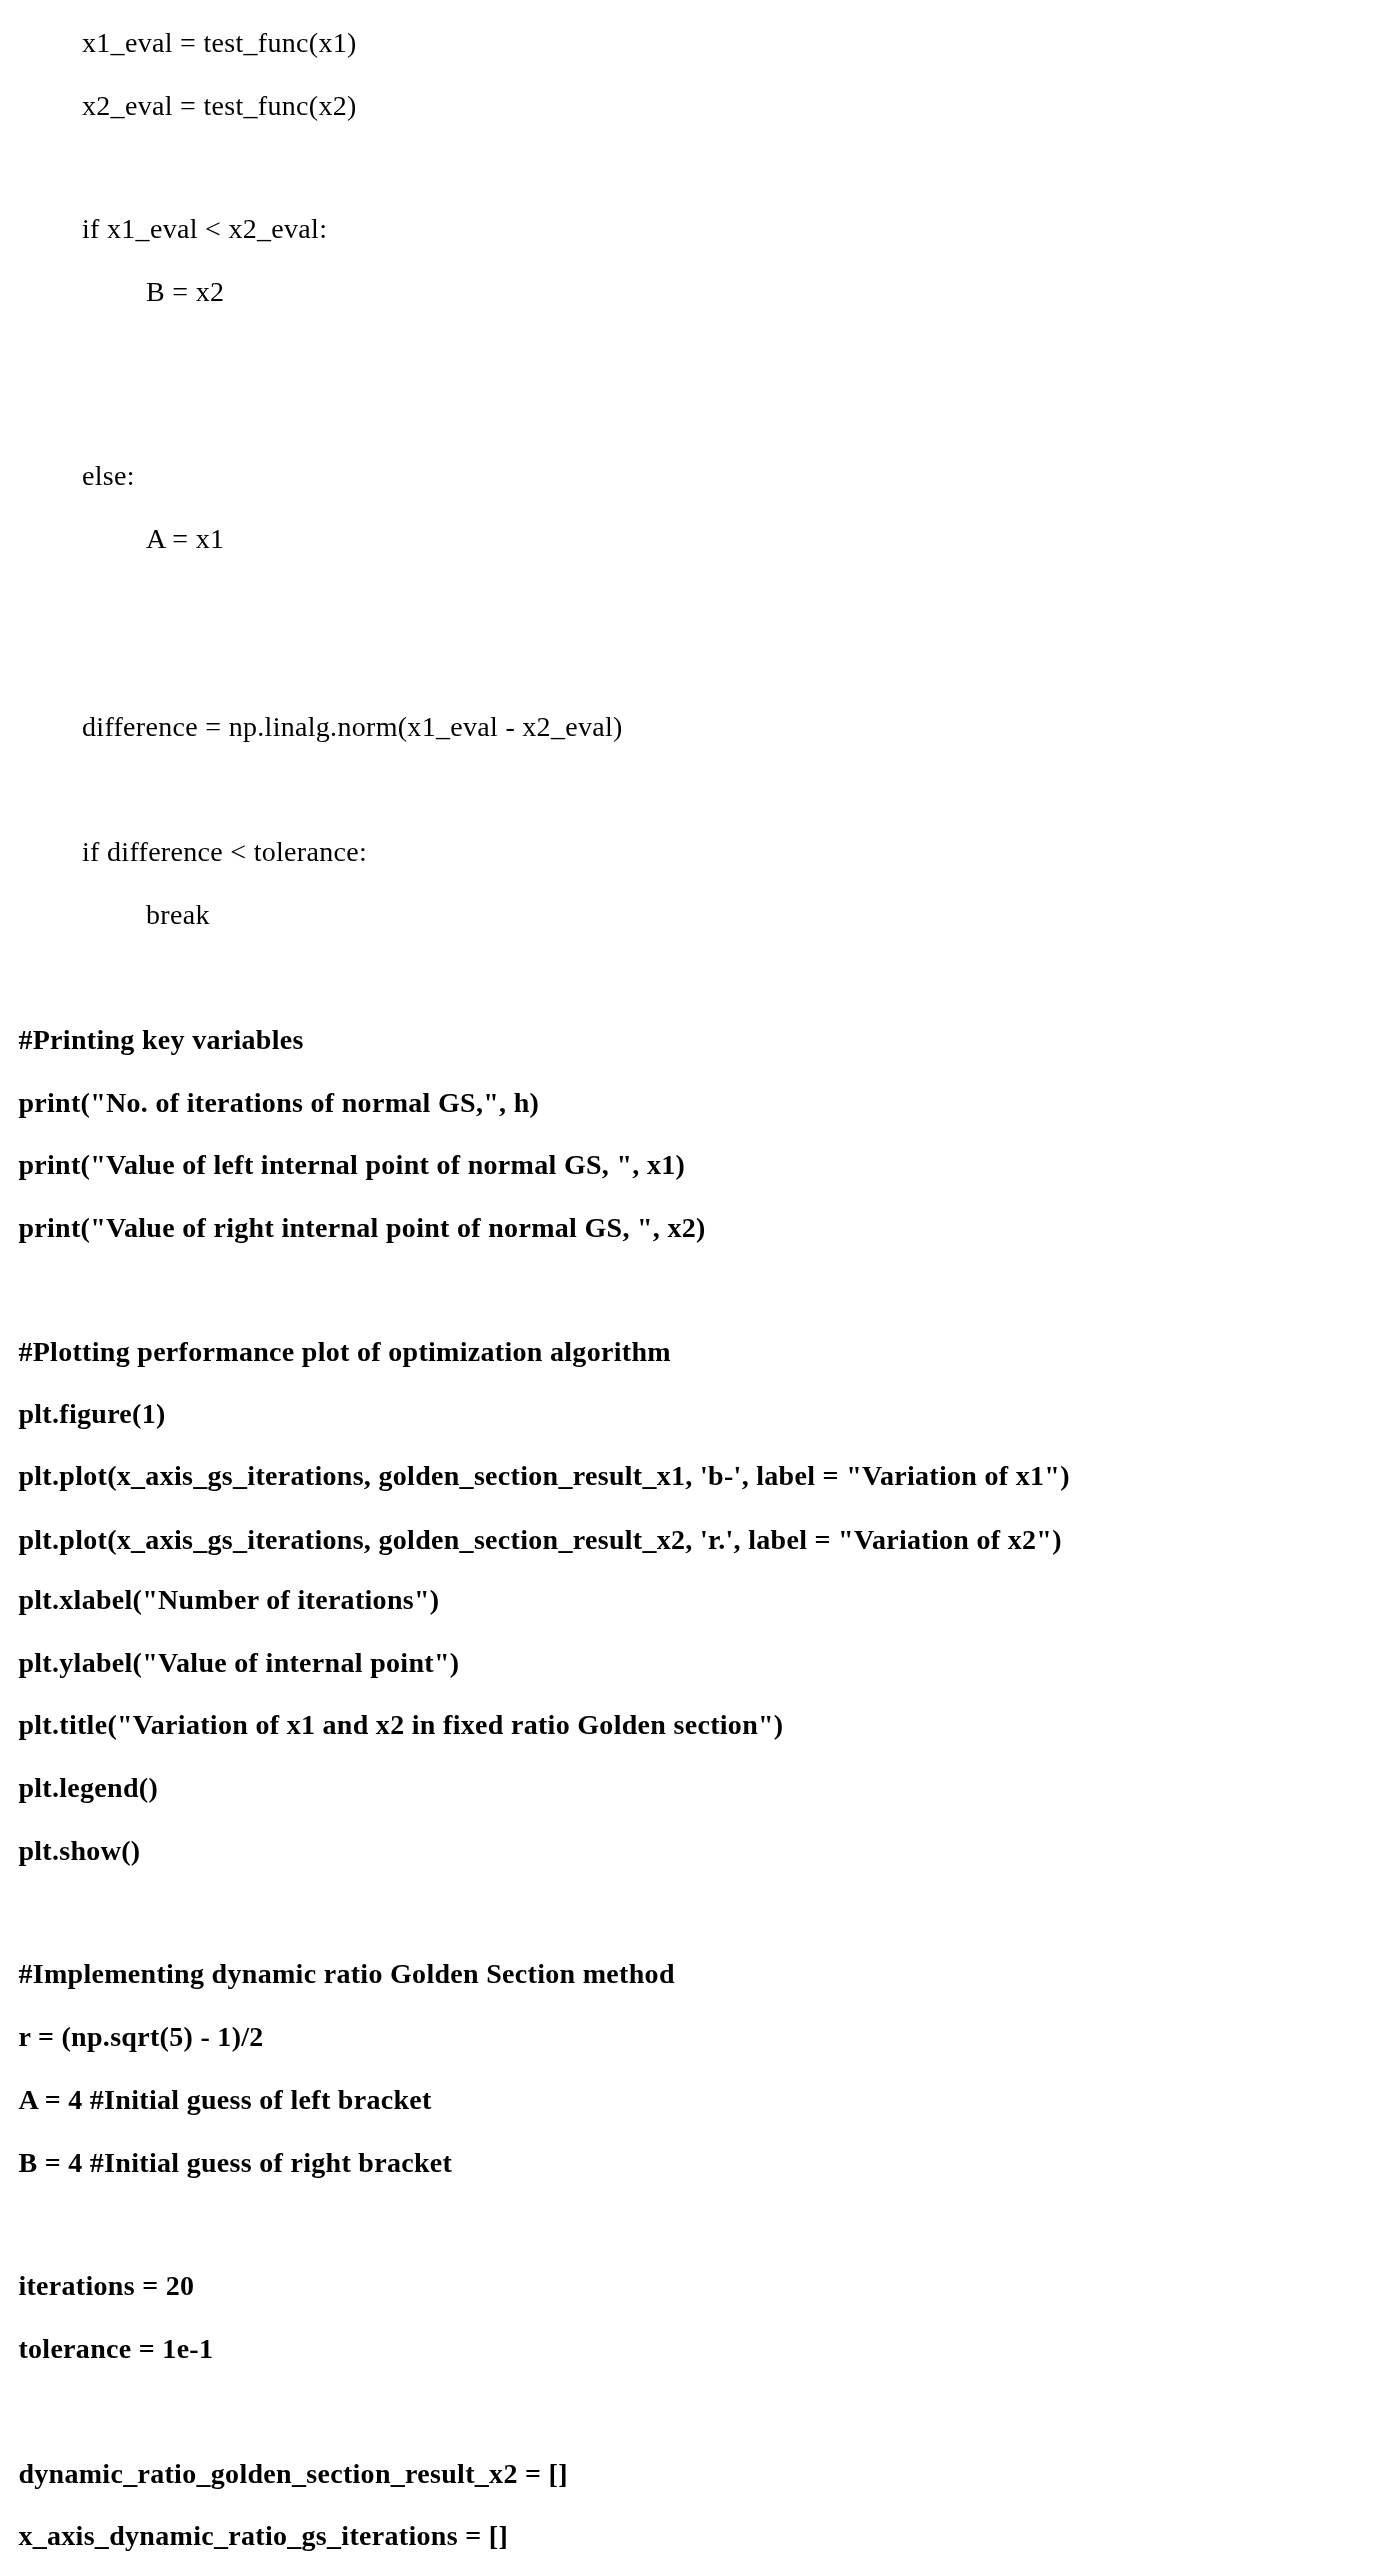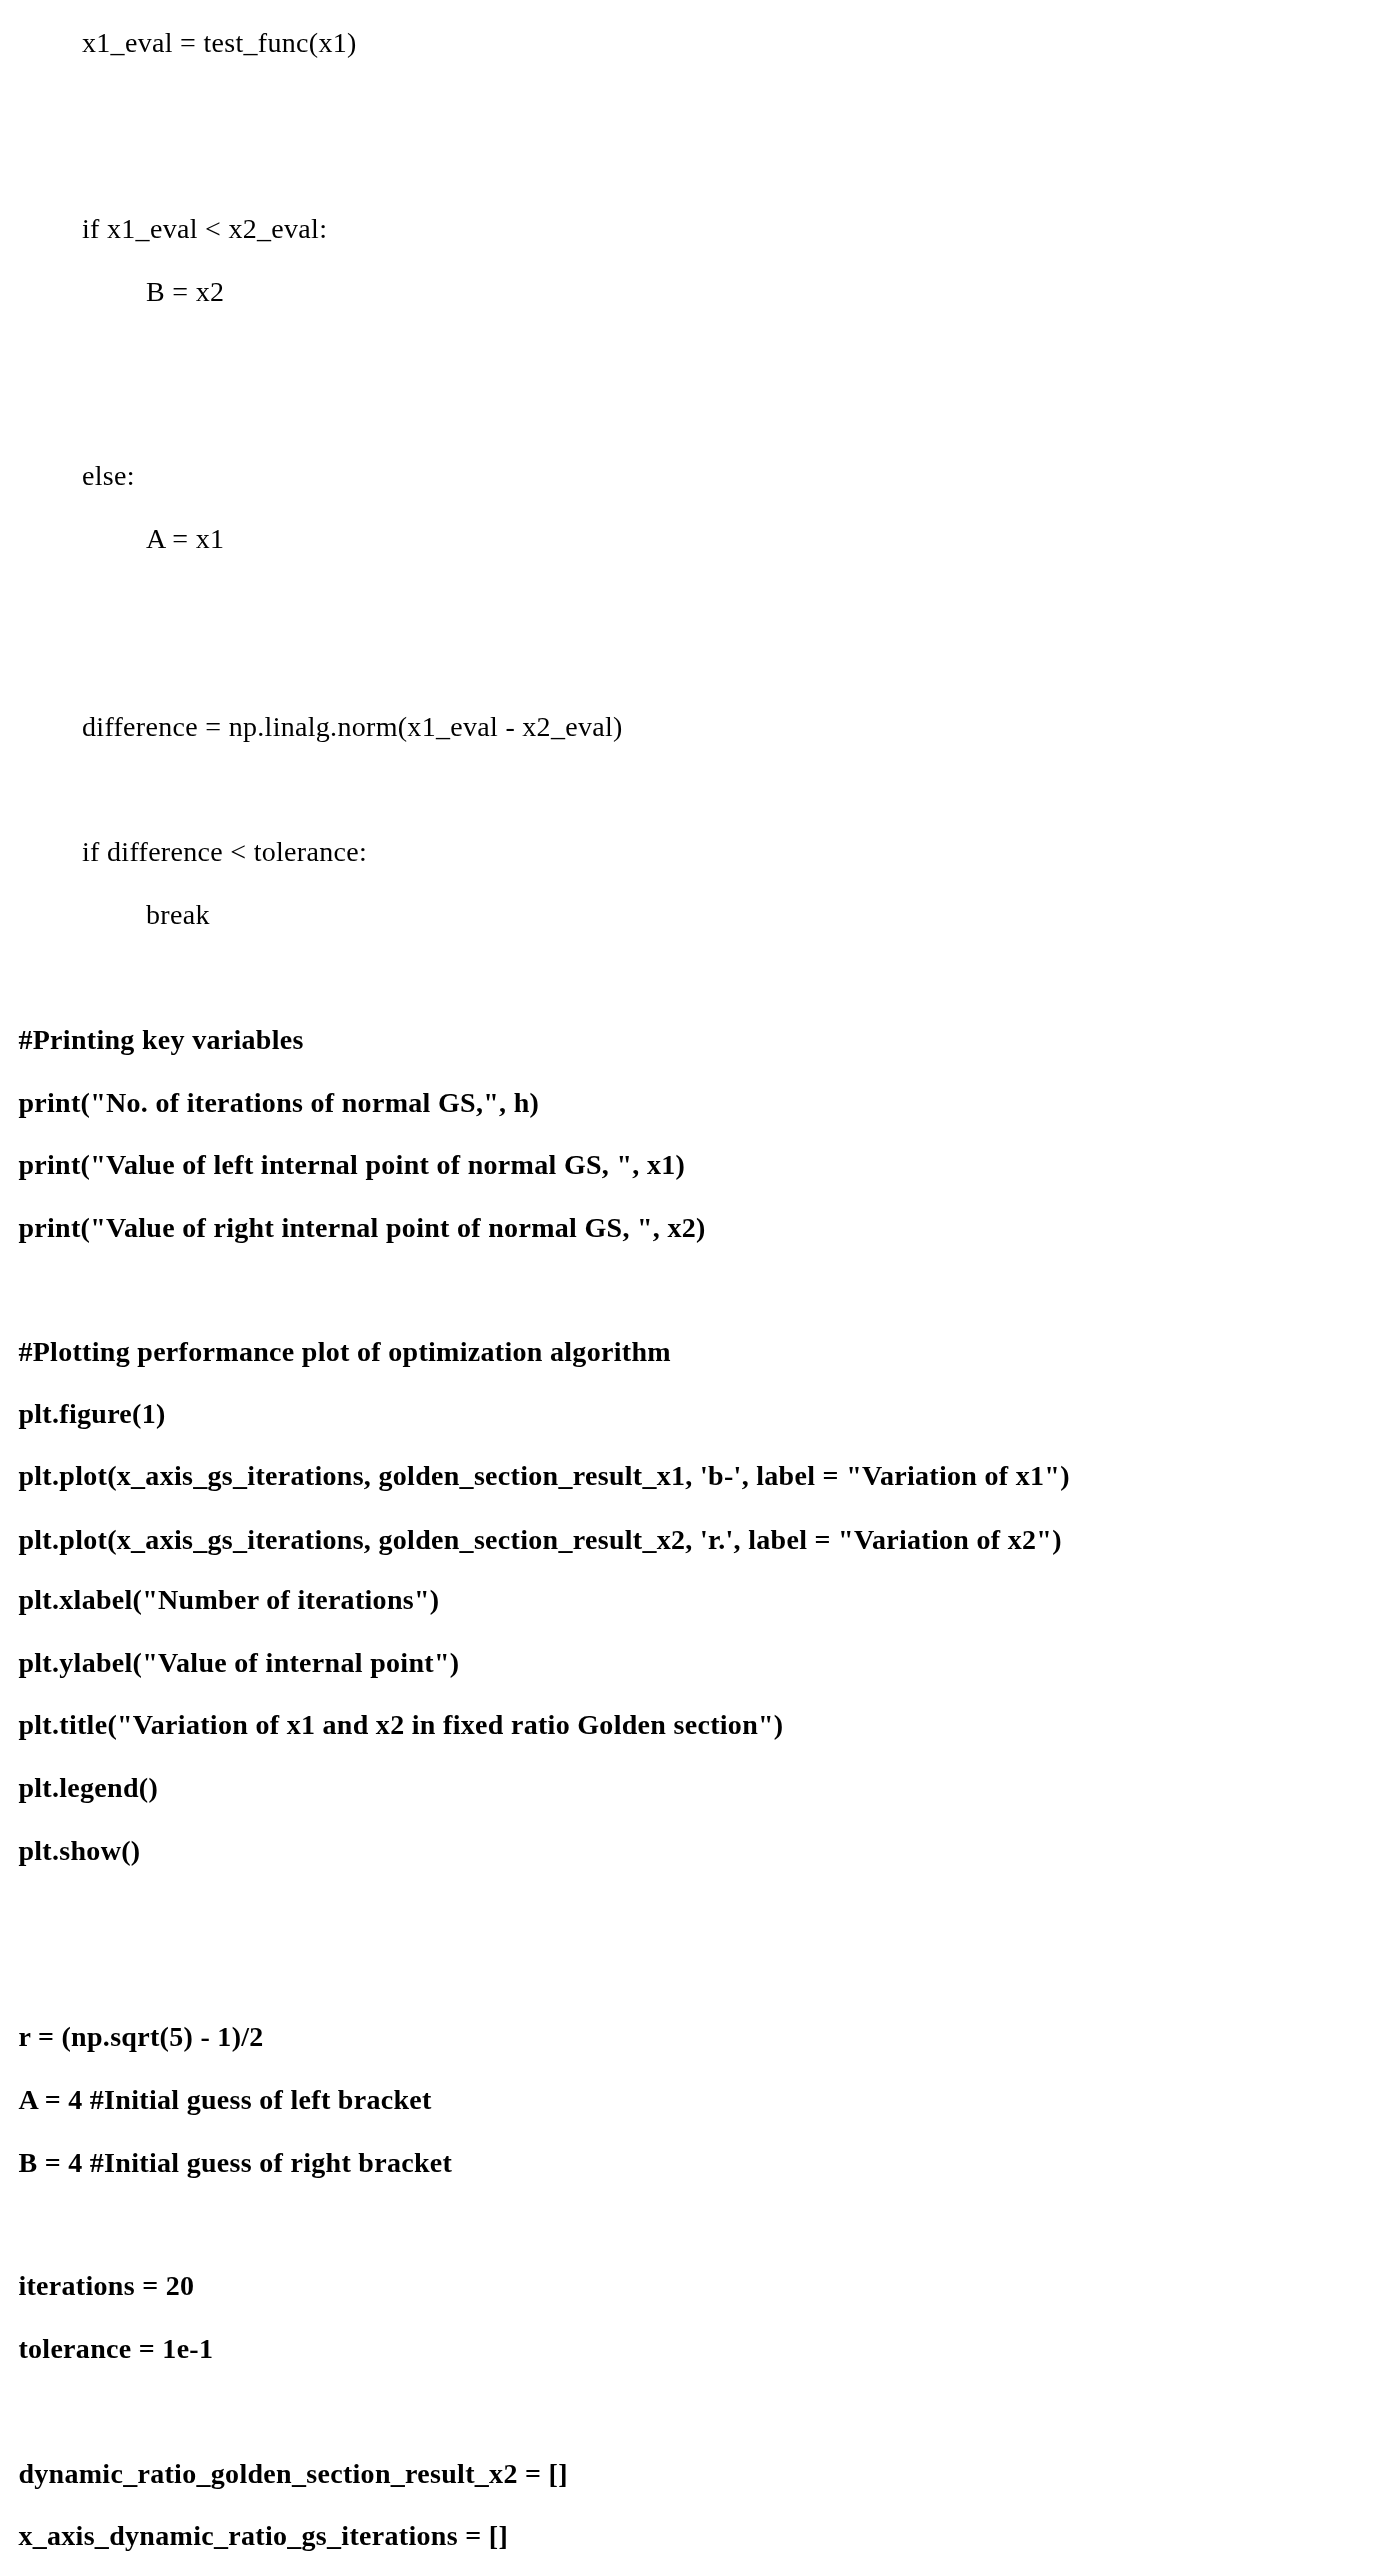--- a/index.html
+++ b/index.html
@@ -31,40 +31,42 @@
   }
   .indent-0 { left: 18.4px; font-weight: bold; }
   .indent-1 { left: 82px; }
   .indent-2 { left: 146px; }
 </style>
 </head>
 <body>
 
 <div class="code-page">
   <div class="code-line indent-1" style="top:11.4px">x1_eval = test_func(x1)</div>
+  <div class="code-line indent-1" style="top:74px">x2_eval = test_func(x2)</div>
   <div class="code-line indent-1" style="top:197px">if x1_eval &lt; x2_eval:</div>
   <div class="code-line indent-2" style="top:260px">B = x2</div>
   <div class="code-line indent-1" style="top:444px">else:</div>
   <div class="code-line indent-2" style="top:507px">A = x1</div>
   <div class="code-line indent-1" style="top:695px">difference = np.linalg.norm(x1_eval - x2_eval)</div>
   <div class="code-line indent-1" style="top:820px">if difference &lt; tolerance:</div>
   <div class="code-line indent-2" style="top:883px">break</div>
   <div class="code-line indent-0" style="top:1008px">#Printing key variables</div>
   <div class="code-line indent-0" style="top:1071px">print("No. of iterations of normal GS,", h)</div>
   <div class="code-line indent-0" style="top:1133px">print("Value of left internal point of normal GS, ", x1)</div>
   <div class="code-line indent-0" style="top:1196px">print("Value of right internal point of normal GS, ", x2)</div>
   <div class="code-line indent-0" style="top:1320px">#Plotting performance plot of optimization algorithm</div>
   <div class="code-line indent-0" style="top:1382px">plt.figure(1)</div>
   <div class="code-line indent-0" style="top:1444px">plt.plot(x_axis_gs_iterations, golden_section_result_x1, 'b-', label = "Variation of x1")</div>
   <div class="code-line indent-0" style="top:1508px">plt.plot(x_axis_gs_iterations, golden_section_result_x2, 'r.', label = "Variation of x2")</div>
   <div class="code-line indent-0" style="top:1568px">plt.xlabel("Number of iterations")</div>
   <div class="code-line indent-0" style="top:1631px">plt.ylabel("Value of internal point")</div>
   <div class="code-line indent-0" style="top:1693px">plt.title("Variation of x1 and x2 in fixed ratio Golden section")</div>
   <div class="code-line indent-0" style="top:1756px">plt.legend()</div>
   <div class="code-line indent-0" style="top:1819px">plt.show()</div>
+  <div class="code-line indent-0" style="top:1942px">#Implementing dynamic ratio Golden Section method</div>
   <div class="code-line indent-0" style="top:2005px">r = (np.sqrt(5) - 1)/2</div>
   <div class="code-line indent-0" style="top:2068px">A = 4 #Initial guess of left bracket</div>
   <div class="code-line indent-0" style="top:2131px">B = 4 #Initial guess of right bracket</div>
   <div class="code-line indent-0" style="top:2254px">iterations = 20</div>
   <div class="code-line indent-0" style="top:2317px">tolerance = 1e-1</div>
   <div class="code-line indent-0" style="top:2442px">dynamic_ratio_golden_section_result_x2 = []</div>
   <div class="code-line indent-0" style="top:2504px">x_axis_dynamic_ratio_gs_iterations = []</div>
 </div>
 
 

